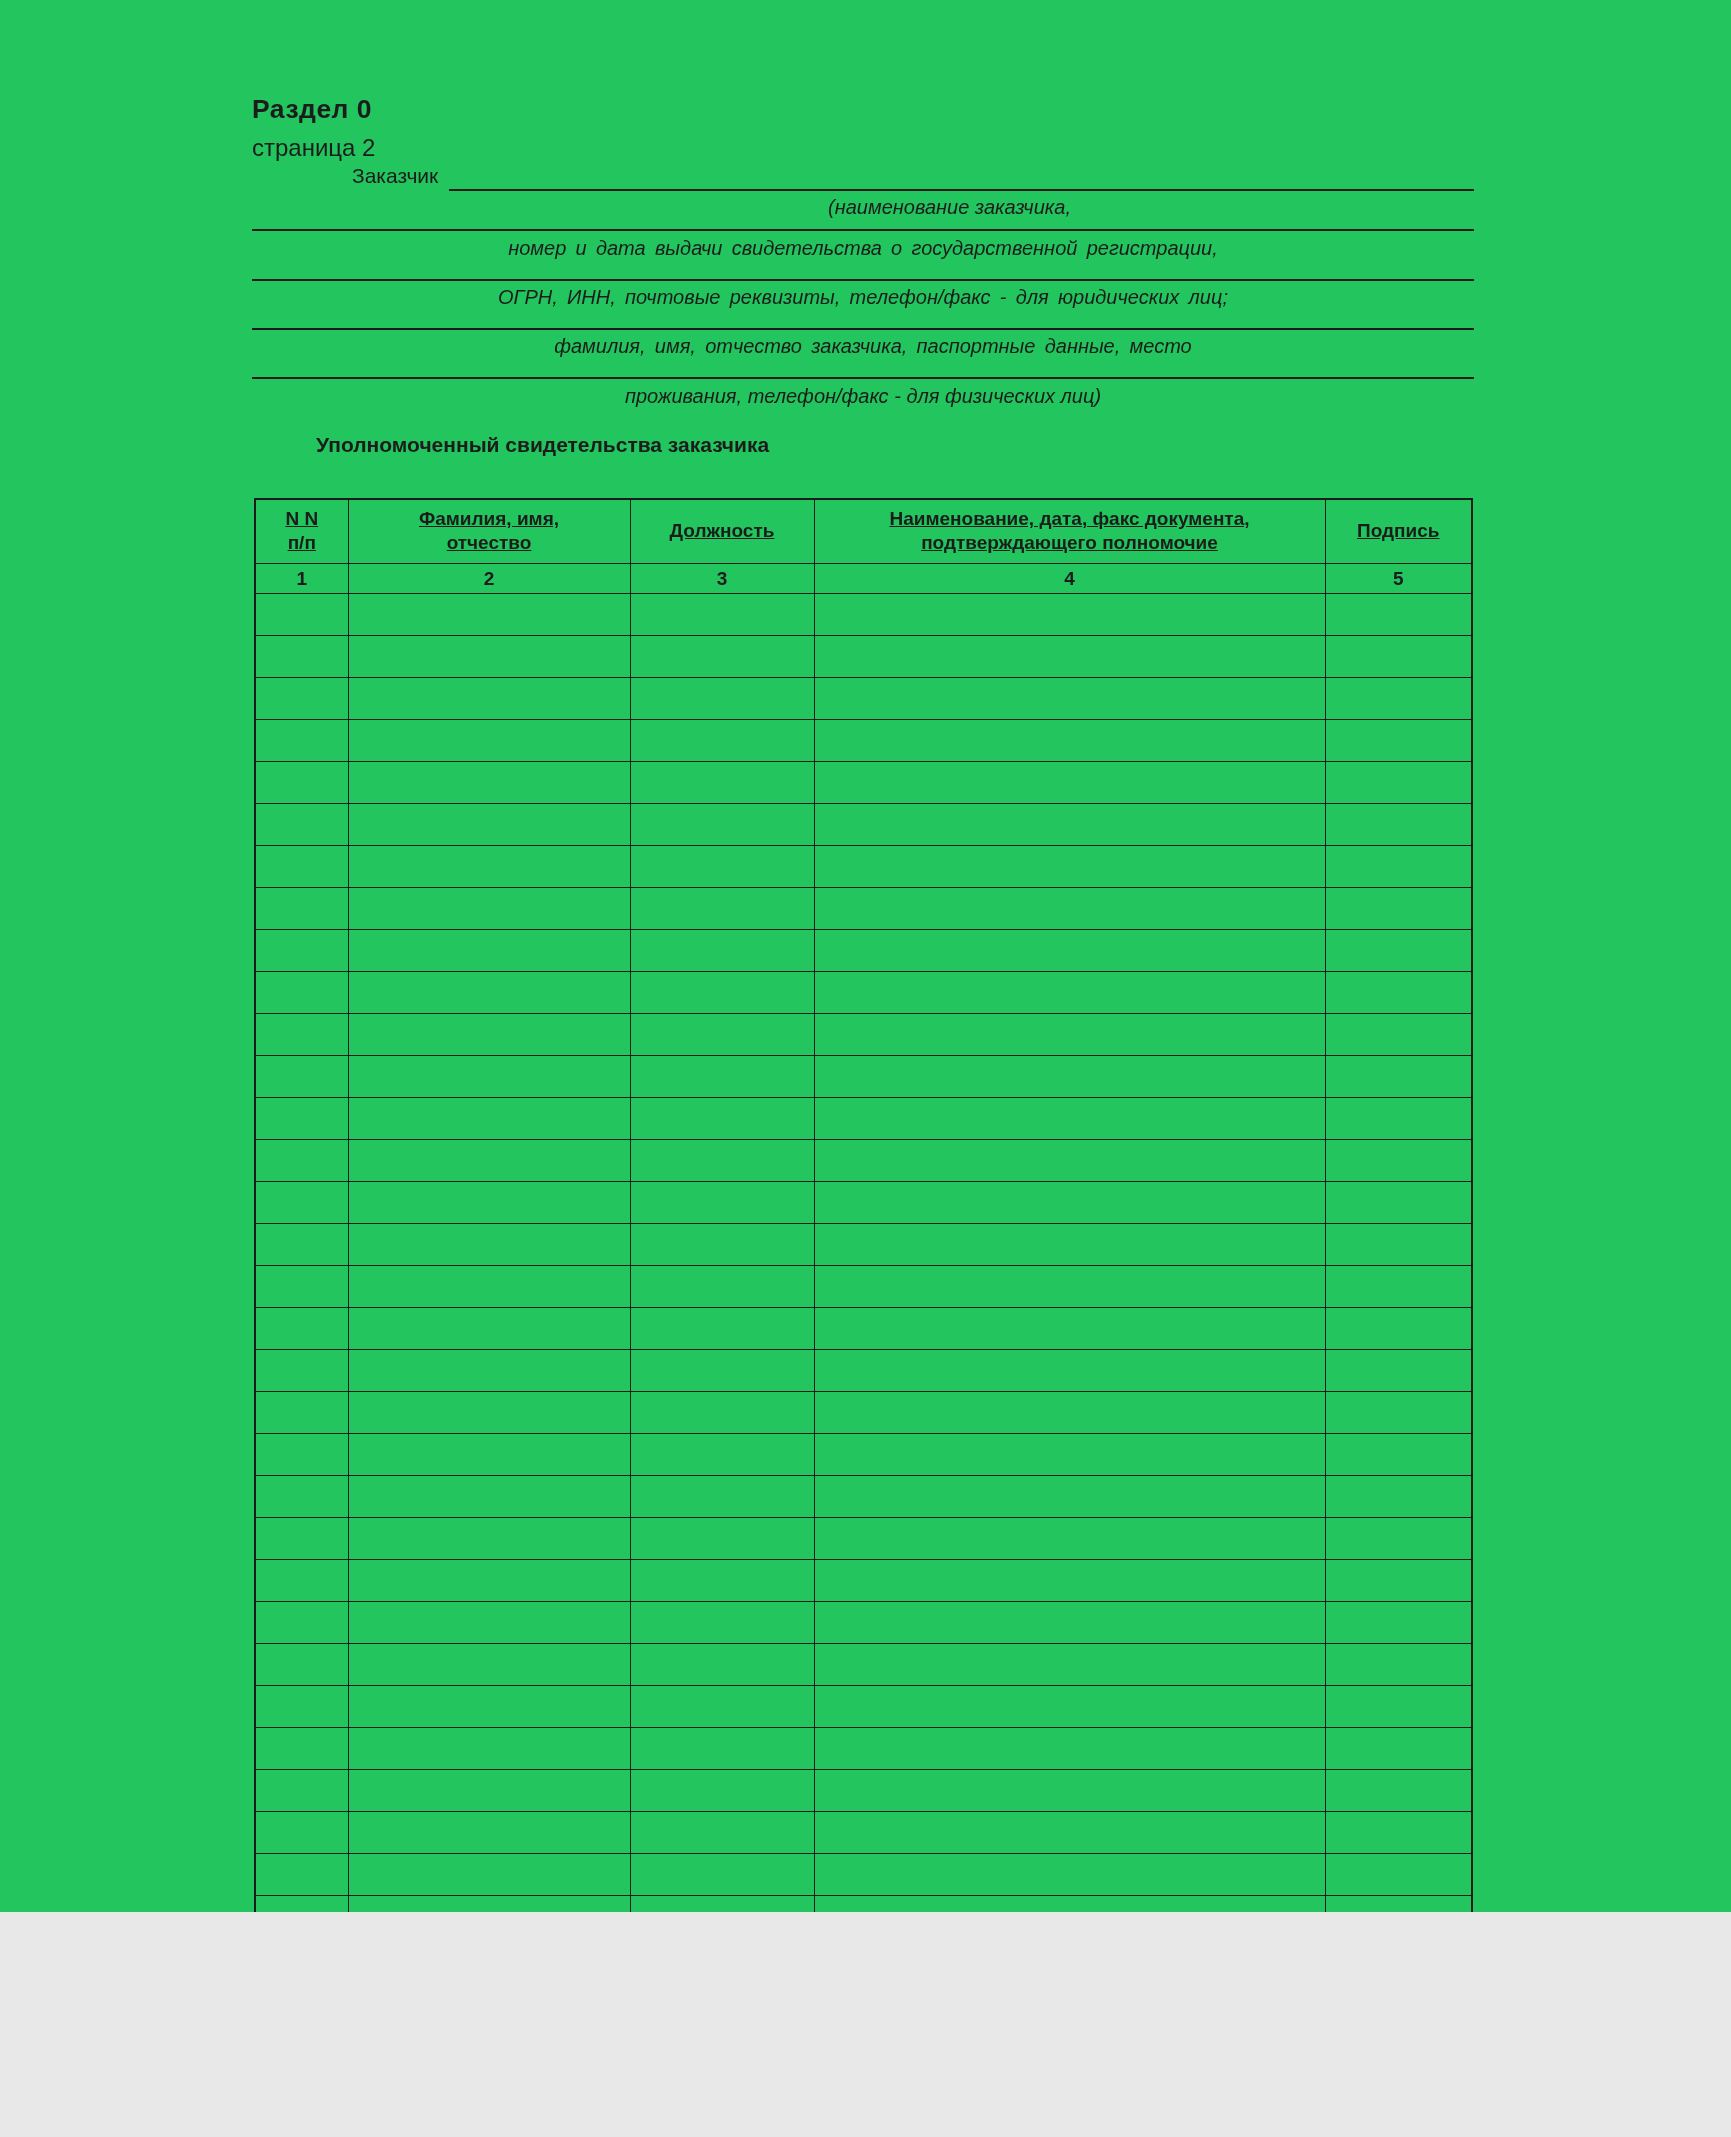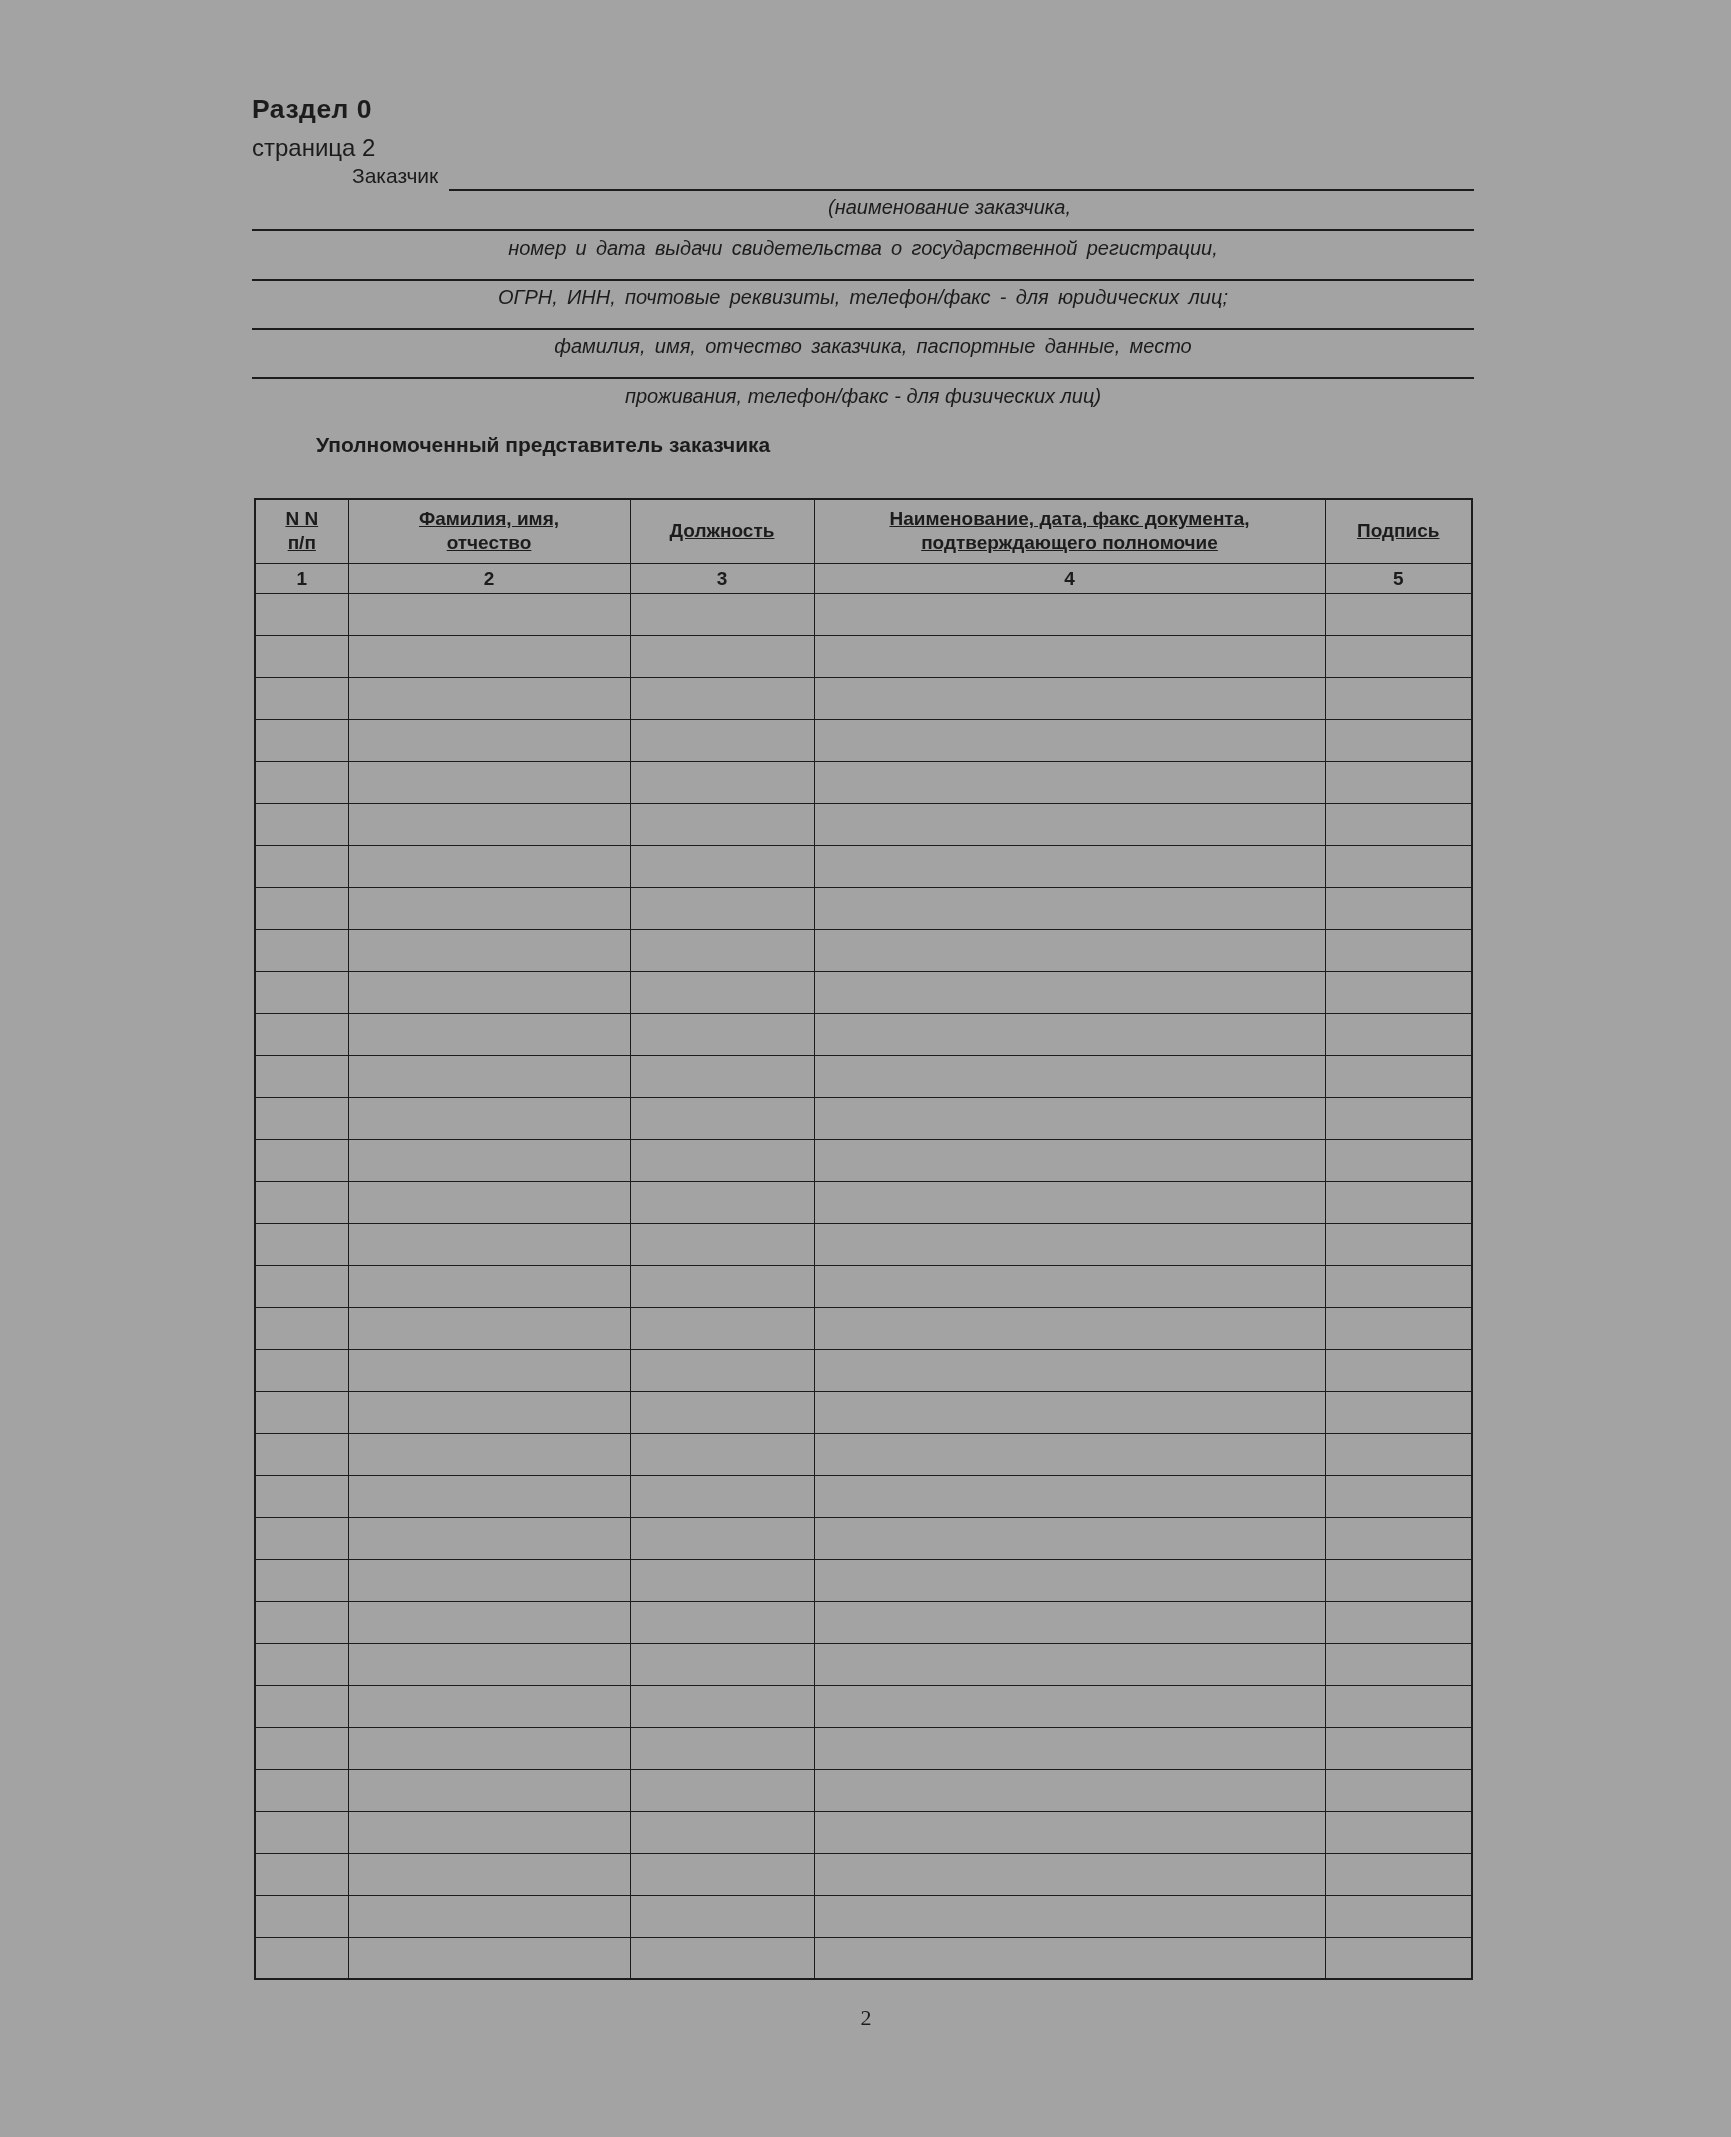--- a/index.html
+++ b/index.html
@@ -1,21 +1,21 @@
 <!DOCTYPE html>
 <html lang="ru" style="font-size:14.6px"><head>
 <meta charset="utf-8">
 <style>
   * { margin: 0; padding: 0; box-sizing: border-box; }
   html, body { background: #e8e8e8; }
   .page {
     position: relative;
     width: 1732px;
-    height: 2137px;
-    background: #a3a3a3;
+    height: 1912px;
+    background: #22c55e;
     color: #1c1c1c;
     font-family: "Liberation Sans", "DejaVu Sans", sans-serif;
     overflow: hidden;
   }
   .section-title {
     position: absolute;
     left: 252px; top: 94px;
     font-size: 26.5px;
     font-weight: bold;
     letter-spacing: 0.5px;
@@ -124,21 +124,21 @@
 
   <div class="rule rule-3"></div>
   <div class="caption caption-3">ОГРН, ИНН, почтовые реквизиты, телефон/факс - для юридических лиц;</div>
 
   <div class="rule rule-4"></div>
   <div class="caption caption-4">фамилия, имя, отчество заказчика, паспортные данные, место</div>
 
   <div class="rule rule-5"></div>
   <div class="caption caption-5">проживания, телефон/факс - для физических лиц)</div>
 
-  <div class="rep-heading">Уполномоченный представитель заказчика</div>
+  <div class="rep-heading">Уполномоченный свидетельства заказчика</div>
 
   <table class="rep-table">
     <colgroup>
       <col style="width: 93px;">
         <col style="width: 282px;">
         <col style="width: 184px;">
         <col style="width: 511px;">
         <col style="width: 147px;">
     </colgroup>
     <thead>

